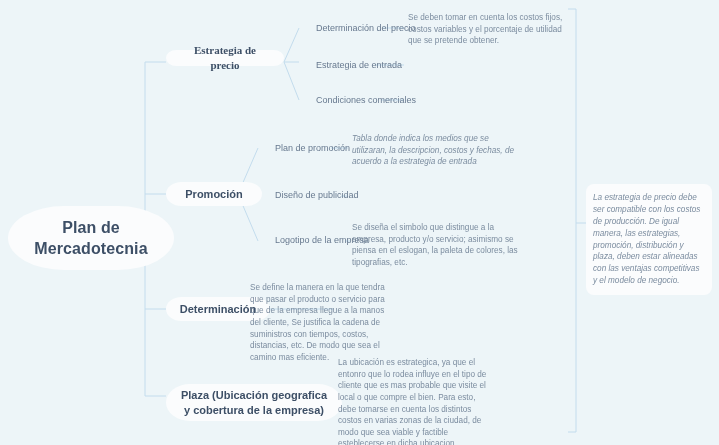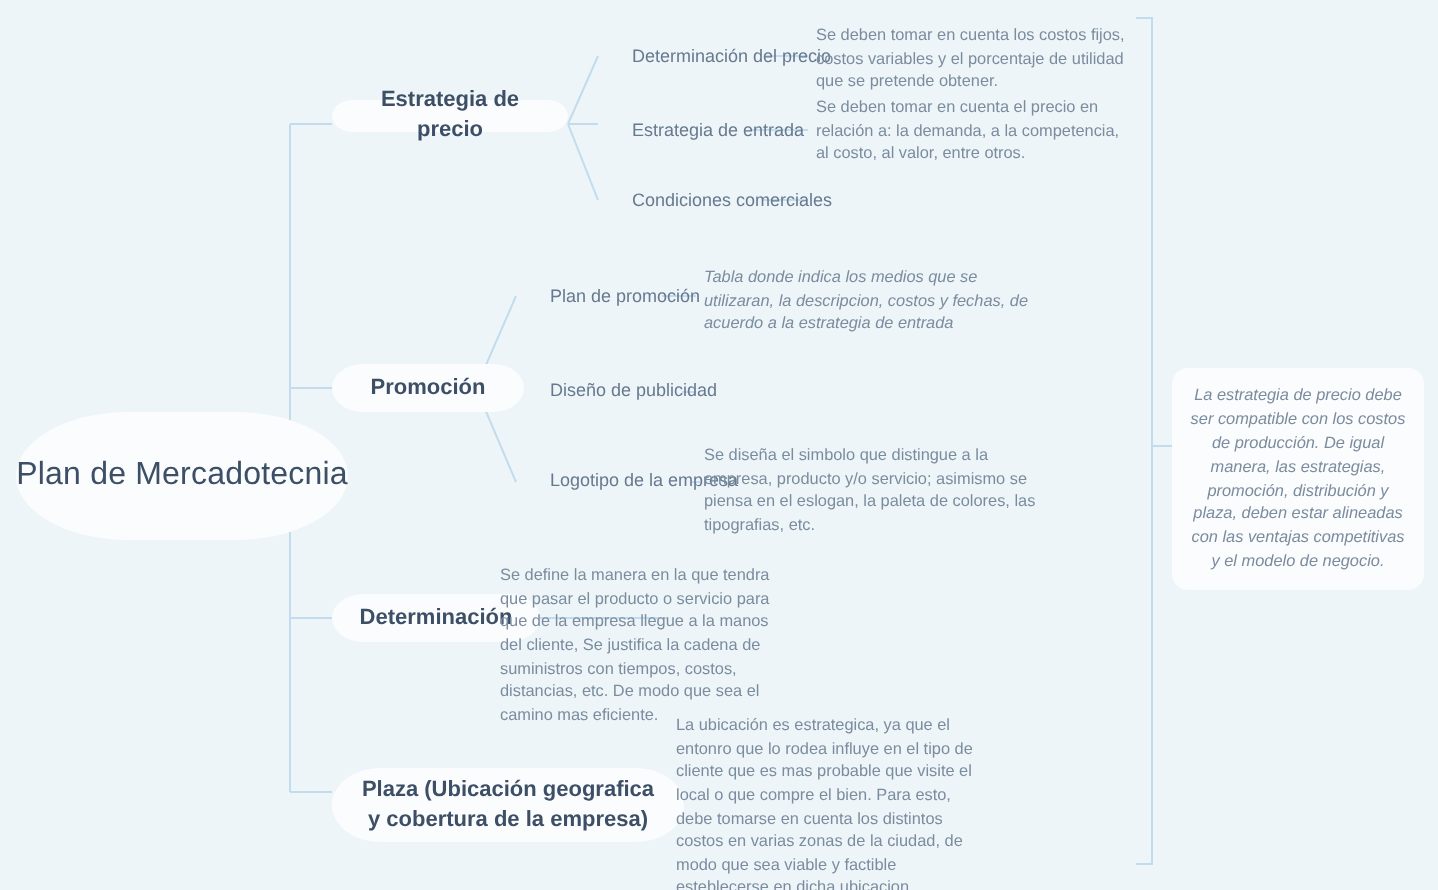--- a/index.html
+++ b/index.html
@@ -40,31 +40,31 @@
     justify-content: center;
     text-align: center;
   }
   .root {
     left: 8px;
     top: 206px;
     width: 166px;
     height: 64px;
     border-radius: 60px / 34px;
     font-size: 16px;
-    font-weight: normal;
+    font-weight: bold;
     line-height: 1.32;
     letter-spacing: .1px;
   }
   .branch {
     font-size: 11px;
     font-weight: bold;
     line-height: 1.35;
     padding: 0 14px;
   }
-  .b-precio      { left: 166px; top: 50px;  width: 118px; height: 16px; }
+  .b-precio      { left: 166px; top: 50px;  width: 118px; height: 16px; font-family: Liberation Serif, serif; }
   .b-promocion   { left: 166px; top: 182px; width: 96px;  height: 24px; }
   .b-distribucion{ left: 166px; top: 297px; width: 104px; height: 24px; }
   .b-plaza       { left: 166px; top: 384px; width: 176px; height: 37px; }
 
   
   .sub {
     position: absolute;
     font-size: 9px;
     color: #67798f;
     line-height: 1.3;
@@ -101,21 +101,20 @@
     top: 184px;
     width: 126px;
     background: #fbfcfd;
     border-radius: 8px;
     padding: 8px 7px;
     box-sizing: border-box;
     font-size: 8.2px;
     font-style: italic;
     color: #7b8c9f;
     line-height: 1.45;
-    text-align: center;
   }
 </style>
 </head>
 <body>
 
 <div id="canvas">
 
   <svg id="wires" viewBox="0 0 719 445" xmlns="http://www.w3.org/2000/svg">
     <g fill="none" stroke="#c3dced" stroke-width="1">
 
@@ -175,21 +174,20 @@
   </div>
 
   <div class="sub s-determinacion">Determinación del precio</div>
   <div class="sub s-entrada">Estrategia de entrada</div>
   <div class="sub s-condiciones">Condiciones comerciales</div>
   <div class="sub s-planprom">Plan de promoción</div>
   <div class="sub s-disenopub">Diseño de publicidad</div>
   <div class="sub s-logotipo">Logotipo de la empresa</div>
 
   <div class="detail d-determinacion">Se deben tomar en cuenta los costos fijos, costos variables y el porcentaje de utilidad que se pretende obtener.</div>
-  <div class="detail d-entrada">Se deben tomar en cuenta el precio en relación a: la demanda, a la competencia, al costo, al valor, entre otros.</div>
   <div class="detail d-planprom">Tabla donde indica los medios que se utilizaran, la descripcion, costos y fechas, de acuerdo a la estrategia de entrada</div>
   <div class="detail d-logotipo">Se diseña el simbolo que distingue a la empresa, producto y/o servicio; asimismo se piensa en el eslogan, la paleta de colores, las tipografias, etc.</div>
   <div class="detail d-distribucion">Se define la manera en la que tendra que pasar el producto o servicio para que de la empresa llegue a la manos del cliente, Se justifica la cadena de suministros con tiempos, costos, distancias, etc. De modo que sea el camino mas eficiente.</div>
   <div class="detail d-plaza">La ubicación es estrategica, ya que el entonro que lo rodea influye en el tipo de cliente que es mas probable que visite el local o que compre el bien. Para esto, debe tomarse en cuenta los distintos costos en varias zonas de la ciudad, de modo que sea viable y factible esteblecerse en dicha ubicacion.</div>
 
   <div class="note">La estrategia de precio debe ser compatible con los costos de producción. De igual manera, las estrategias, promoción, distribución y plaza, deben estar alineadas con las ventajas competitivas y el modelo de negocio.</div>
 
 </div>
 
 </body></html>

